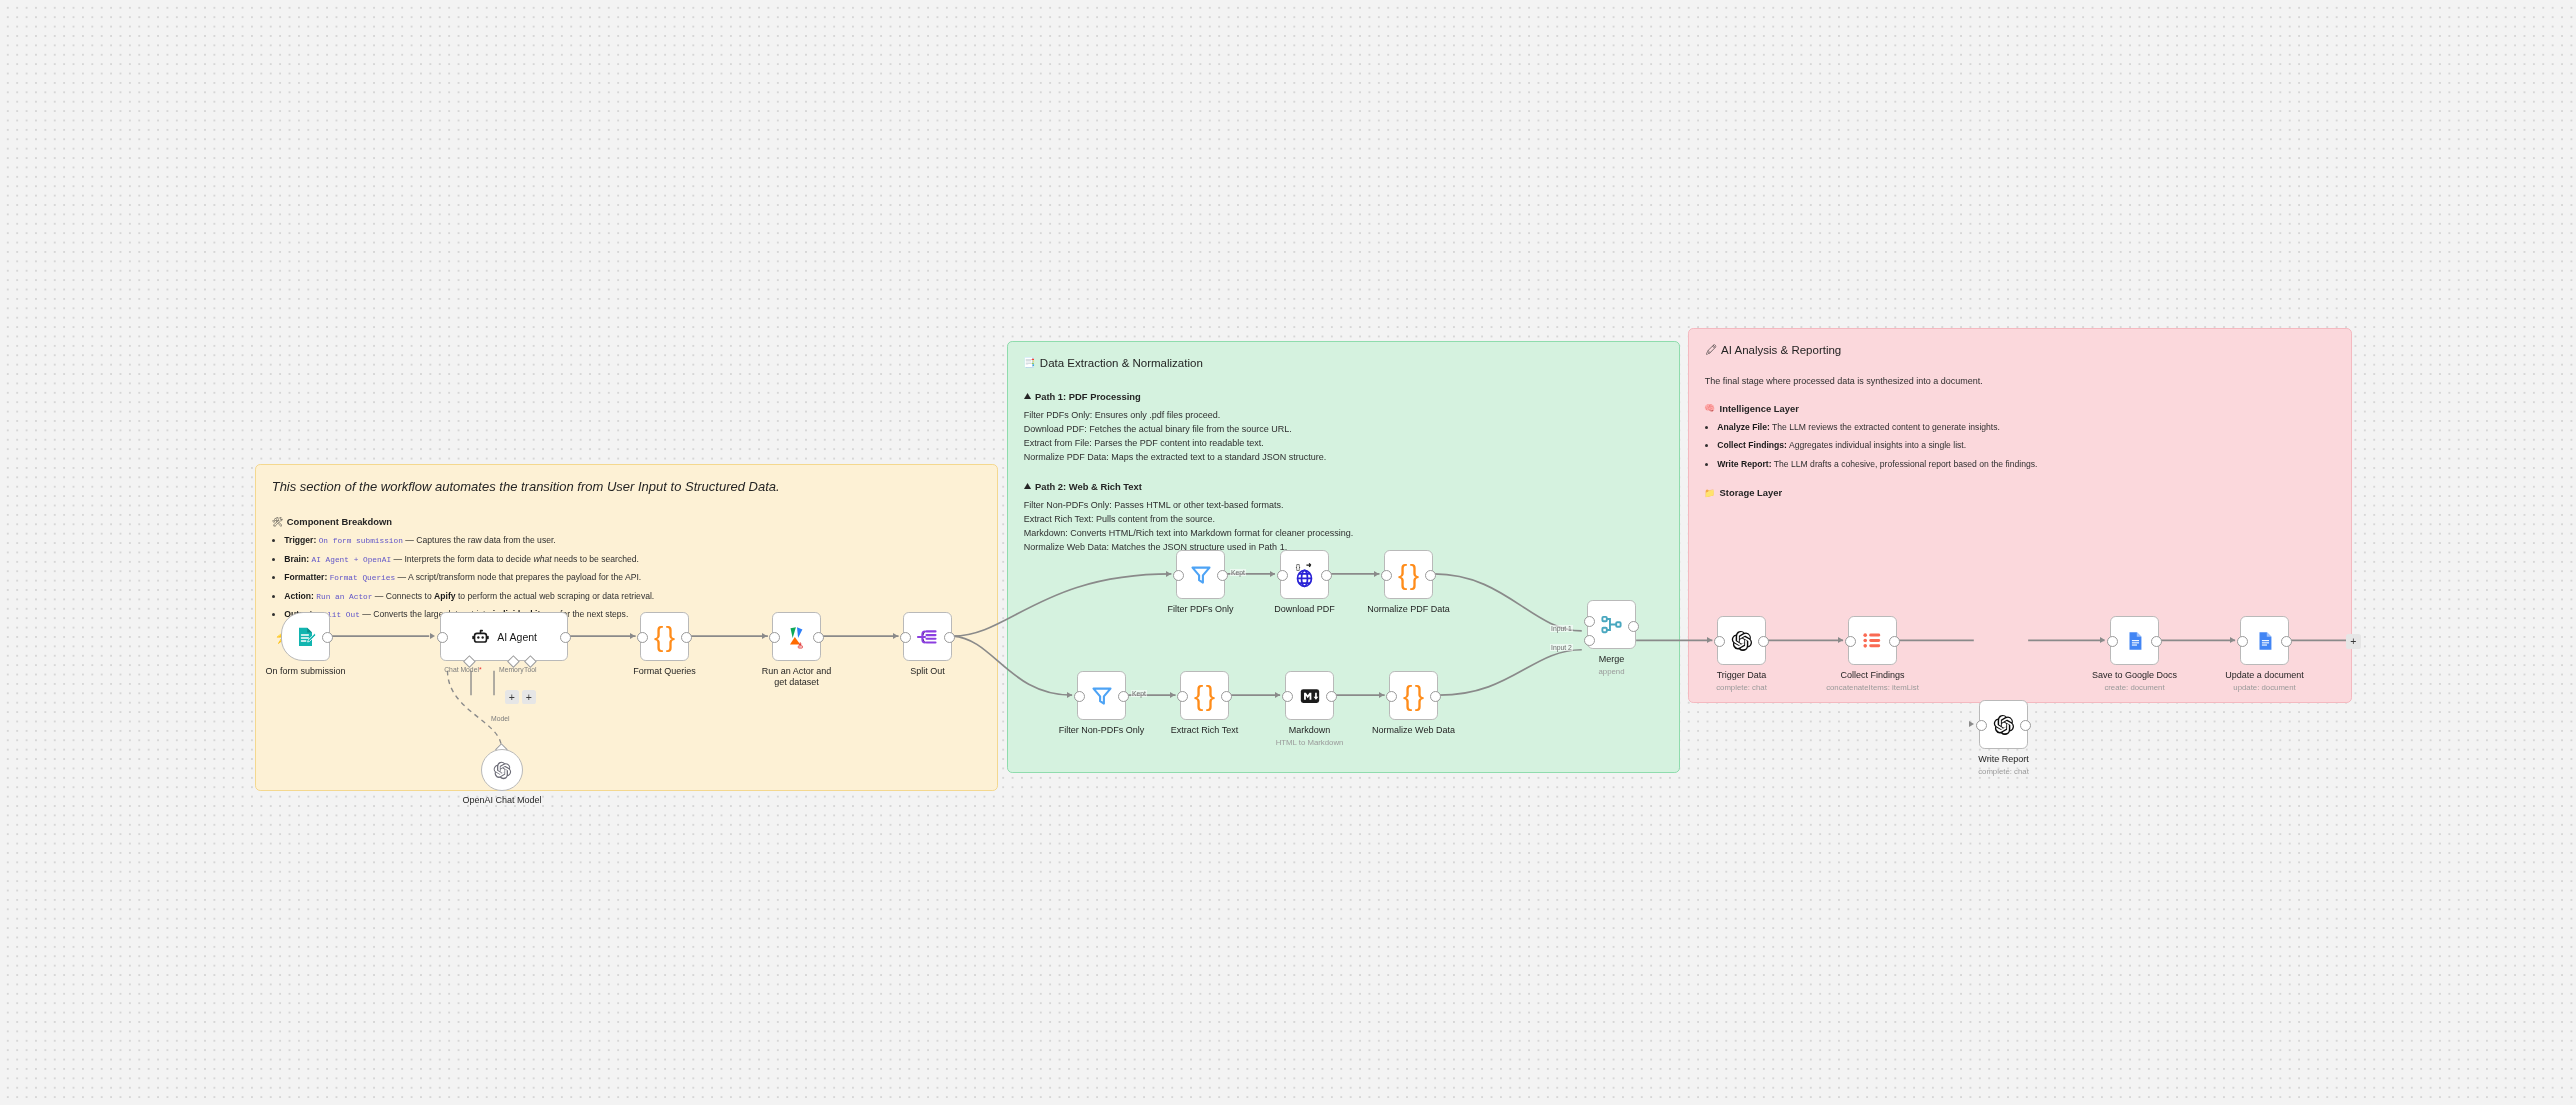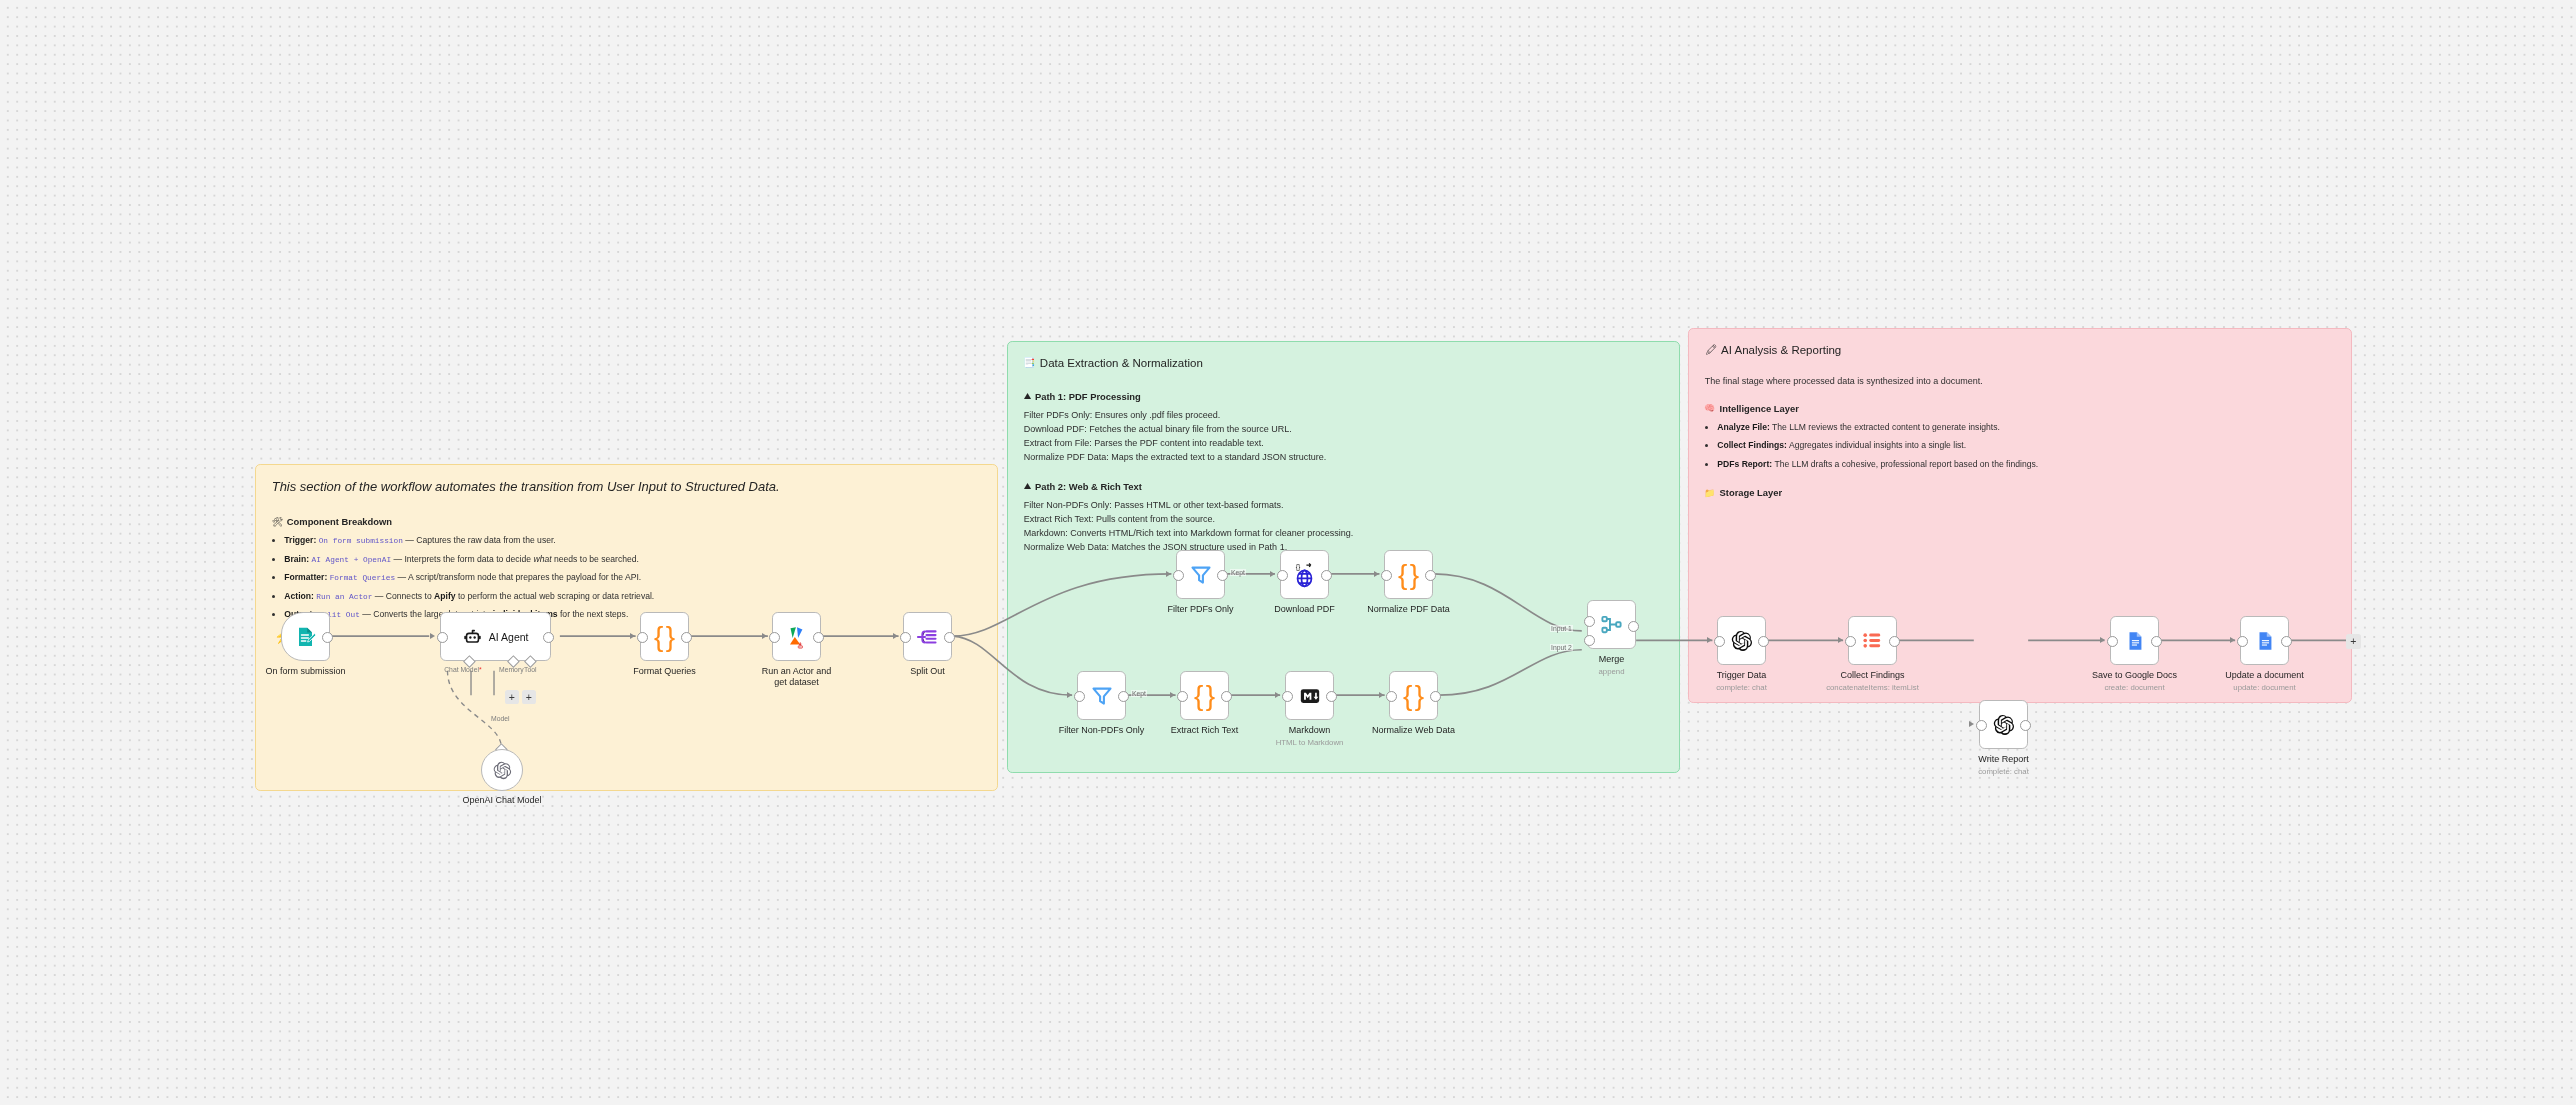--- a/index.html
+++ b/index.html
@@ -52,21 +52,21 @@
   ul.note-ul li i{font-style:italic;}
   code.ncode{font-family:"Liberation Mono",monospace;color:#6156c8;font-size:7.8px;}
 
   
   .node{position:absolute;}
   .node .box{
     width:49px;height:49px;background:#fff;border:0.7px solid #b9b9b9;
     border-radius:5.8px;display:flex;align-items:center;justify-content:center;
     box-sizing:border-box;position:relative;
   }
-  .node.wide .box{width:111px;}
+  .node.wide .box{width:128px;}
   .node.trigger .box{border-radius:22px 5.8px 5.8px 22px;}
   .node .label{
     position:absolute;top:54px;left:50%;transform:translateX(-50%);
     white-space:nowrap;font-size:9px;color:#1f1f1f;text-align:center;
   }
   .node .label.wrap{white-space:normal;width:78px;line-height:1.2;}
   .node .sublabel{
     position:absolute;top:67px;left:50%;transform:translateX(-50%);
     white-space:nowrap;font-size:7.8px;color:#9a9a9a;text-align:center;
   }
@@ -156,21 +156,21 @@
         <span style="font-size:11.5px;">AI Analysis &amp; Reporting</span>
       </div>
       <div class="note-sub">The final stage where processed data is synthesized into a document.</div>
       <div class="note-h3" style="margin-top:0;">
         <span class="em">🧠</span>
         <span>Intelligence Layer</span>
       </div>
       <ul class="note-ul" id="pink-b1">
           <li><b>Analyze File:</b> The LLM reviews the extracted content to generate insights.</li>
           <li><b>Collect Findings:</b> Aggregates individual insights into a single list.</li>
-          <li><b>PDFs Report:</b> The LLM drafts a cohesive, professional report based on the findings.</li>
+          <li><b>Write Report:</b> The LLM drafts a cohesive, professional report based on the findings.</li>
         </ul>
       <div class="note-h3">
         <span class="em">📁</span>
         <span>Storage Layer</span>
       </div>
     </div>
   </div>
 
 
   <svg class="wires" viewBox="0 0 4926 2114" width="2576" height="1105">

